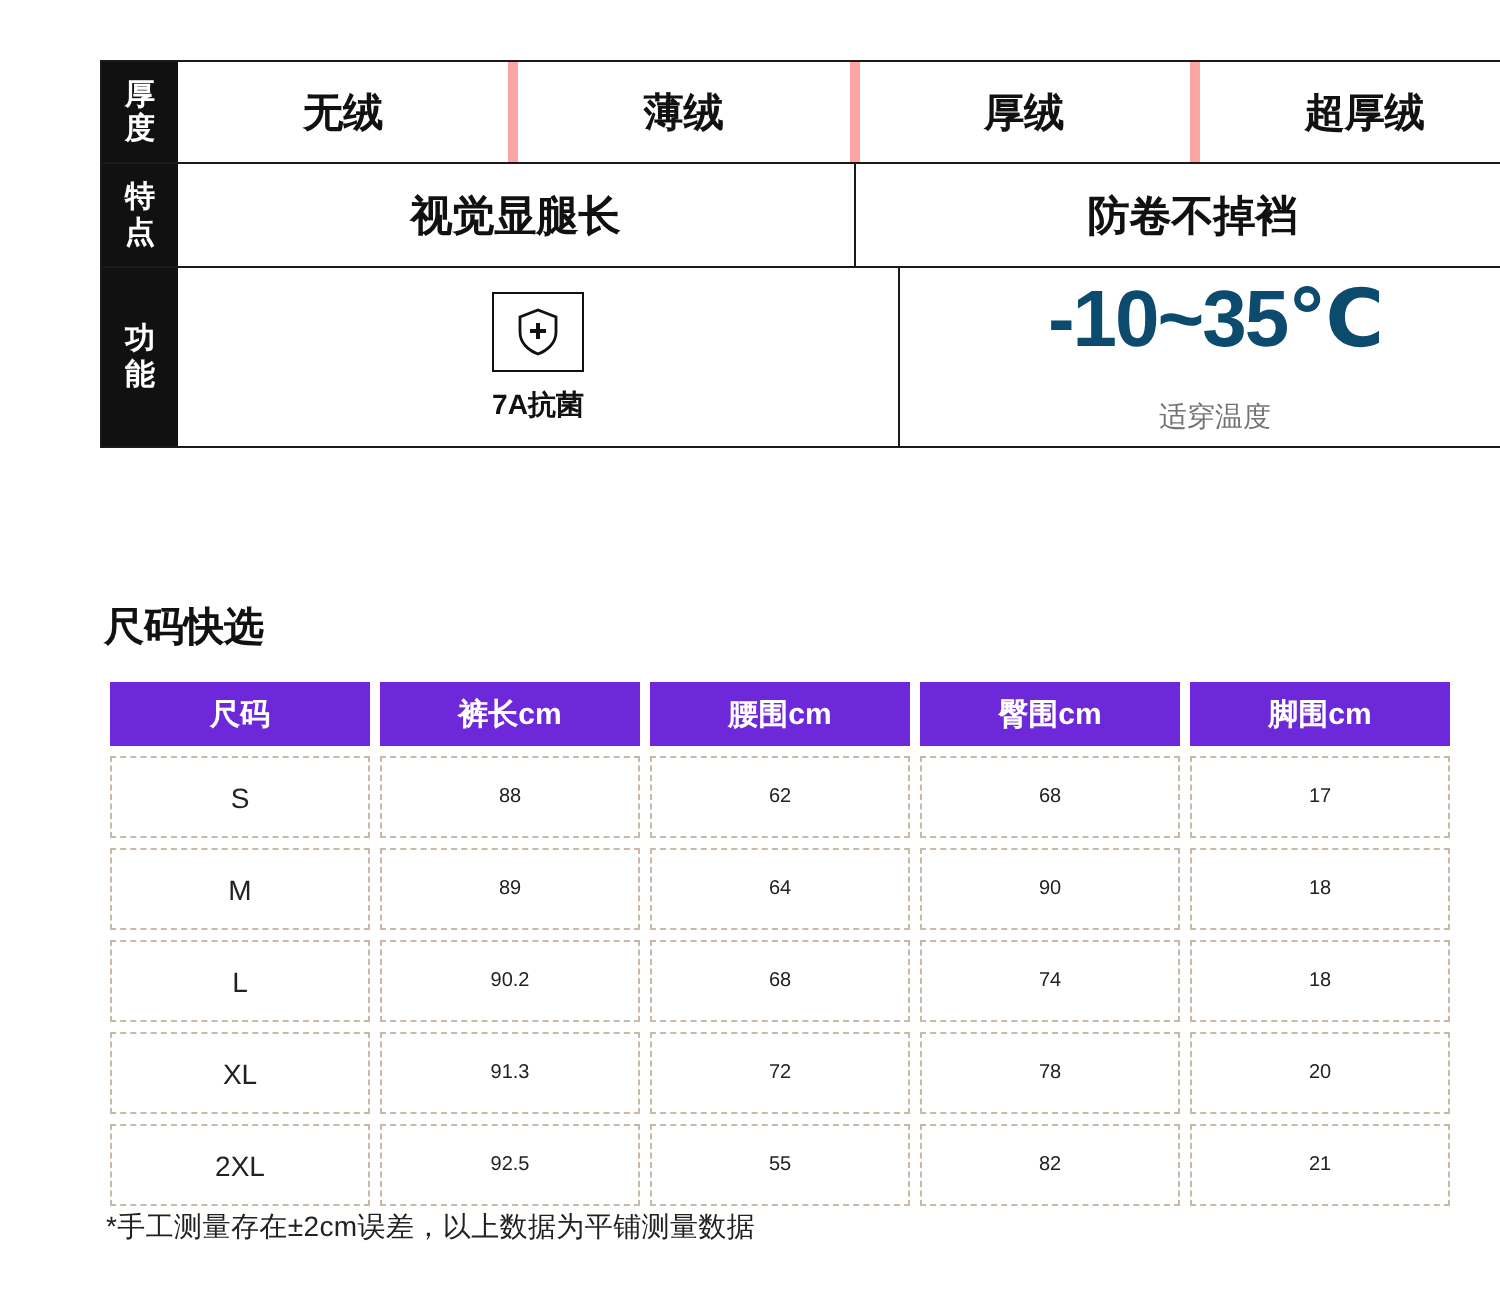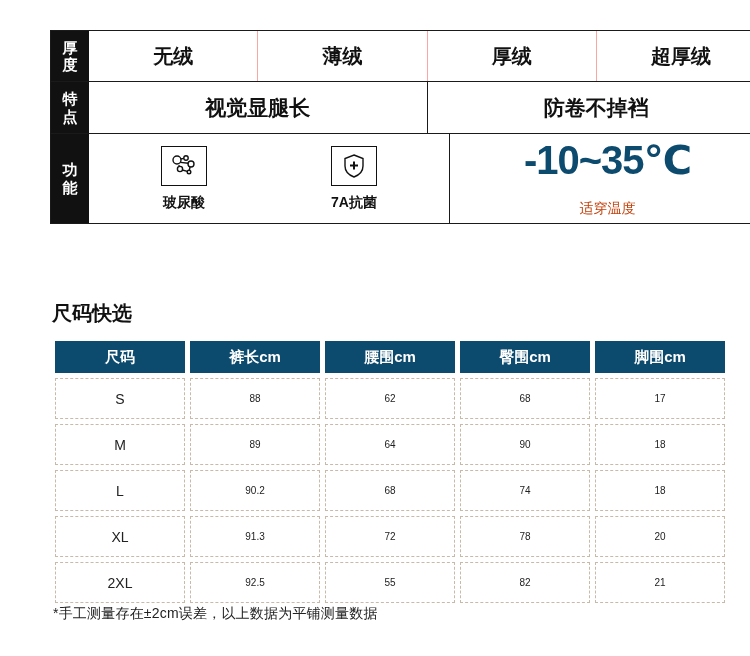--- a/index.html
+++ b/index.html
@@ -61,21 +61,21 @@
     display: flex;
     align-items: center;
     justify-content: center;
     font-size: 20px;
     font-weight: 700;
     color: #111111;
     box-sizing: border-box;
   }
   .row-thickness { height: 52px; }
   .row-thickness .spec-cell + .spec-cell {
-    border-left: 1px solid #fca5a5;
+    border-left: 5px solid #fca5a5;
   }
   .row-feature { height: 52px; }
   .row-feature .spec-cell {
     font-size: 21px;
   }
   .row-feature .spec-cell + .spec-cell {
     border-left: 1px solid #1a1a1a;
   }
 
   
@@ -122,21 +122,21 @@
   }
   .temp-value {
     font-size: 40px;
     font-weight: 800;
     letter-spacing: -1px;
     color: #0c4a6e;
     line-height: 1;
   }
   .temp-caption {
     font-size: 14px;
-    color: #c2410c;
+    color: #737373;
     margin-top: 20px;
   }
 
   
   .size-title {
     position: absolute;
     left: 52px;
     top: 300px;
     font-size: 20px;
     font-weight: 700;
@@ -145,21 +145,21 @@
   .size-table {
     position: absolute;
     left: 50px;
     top: 336px;
     width: 652px;
     border-collapse: separate;
     border-spacing: 5px 5px;
     table-layout: fixed;
   }
   .size-table th {
-    background: #0c4a6e;
+    background: #6d28d9;
     color: #ffffff;
     font-size: 15px;
     font-weight: 700;
     height: 30px;
     text-align: center;
   }
   .size-table td {
     border: 1px dashed #c9b9a8;
     height: 37px;
     text-align: center;
@@ -206,37 +206,20 @@
   </div>
 
   <div class="spec-row row-function">
     <div class="spec-label">
       <span>功能</span>
     </div>
     <div class="spec-cells">
 
       <div class="func-left">
 
-        <div class="func-item">
-          <div class="func-icon">
-            <svg width="32" height="28" viewBox="0 0 32 28" fill="none" stroke="#111" stroke-width="1.4">
-              <circle cx="9" cy="8" r="4"></circle>
-              <circle cx="18" cy="6" r="2.2"></circle>
-              <circle cx="23" cy="12" r="3"></circle>
-              <circle cx="12" cy="17" r="2.6"></circle>
-              <circle cx="21" cy="20" r="1.8"></circle>
-              <line x1="12.6" y1="7" x2="15.9" y2="6.4"></line>
-              <line x1="12.4" y1="10.4" x2="20.4" y2="11.2"></line>
-              <line x1="10.6" y1="13.2" x2="11.6" y2="14.4"></line>
-              <line x1="14.4" y1="18" x2="19.3" y2="19.4"></line>
-              <line x1="22" y1="15" x2="21.4" y2="18.2"></line>
-            </svg>
-          </div>
-          <div class="func-text">玻尿酸</div>
-        </div>
 
         <div class="func-item">
           <div class="func-icon">
             <svg width="26" height="28" viewBox="0 0 26 28" fill="none" stroke="#111" stroke-width="1.4">
               <path d="M13 3 L22 6.5 V14 C22 19.5 17.8 23.2 13 25 C8.2 23.2 4 19.5 4 14 V6.5 Z"></path>
               <line x1="13" y1="9.5" x2="13" y2="17.5" stroke-width="2"></line>
               <line x1="9" y1="13.5" x2="17" y2="13.5" stroke-width="2"></line>
             </svg>
           </div>
           <div class="func-text">7A抗菌</div>

